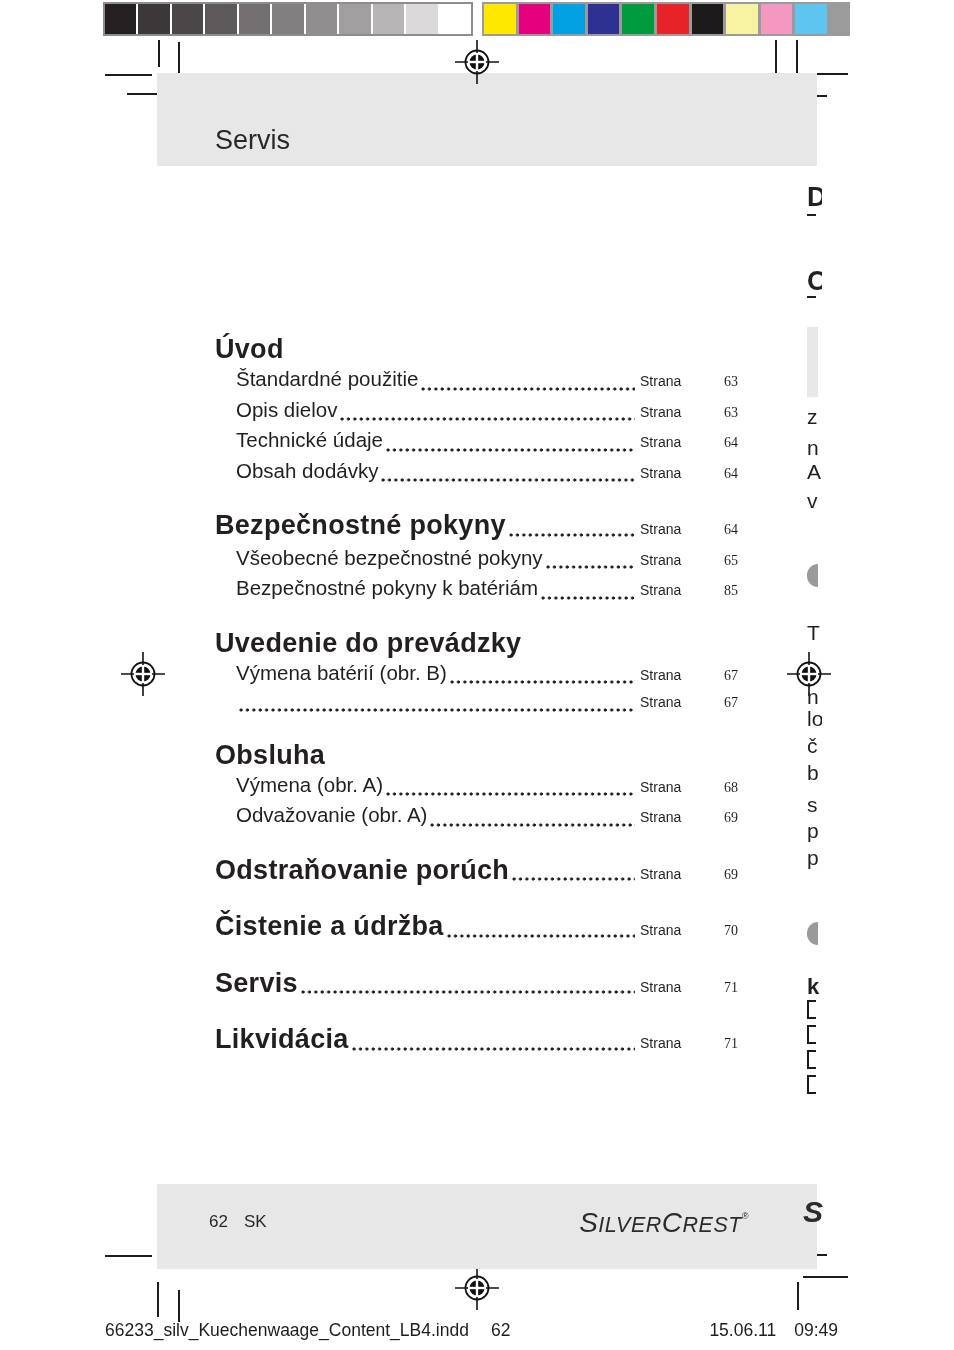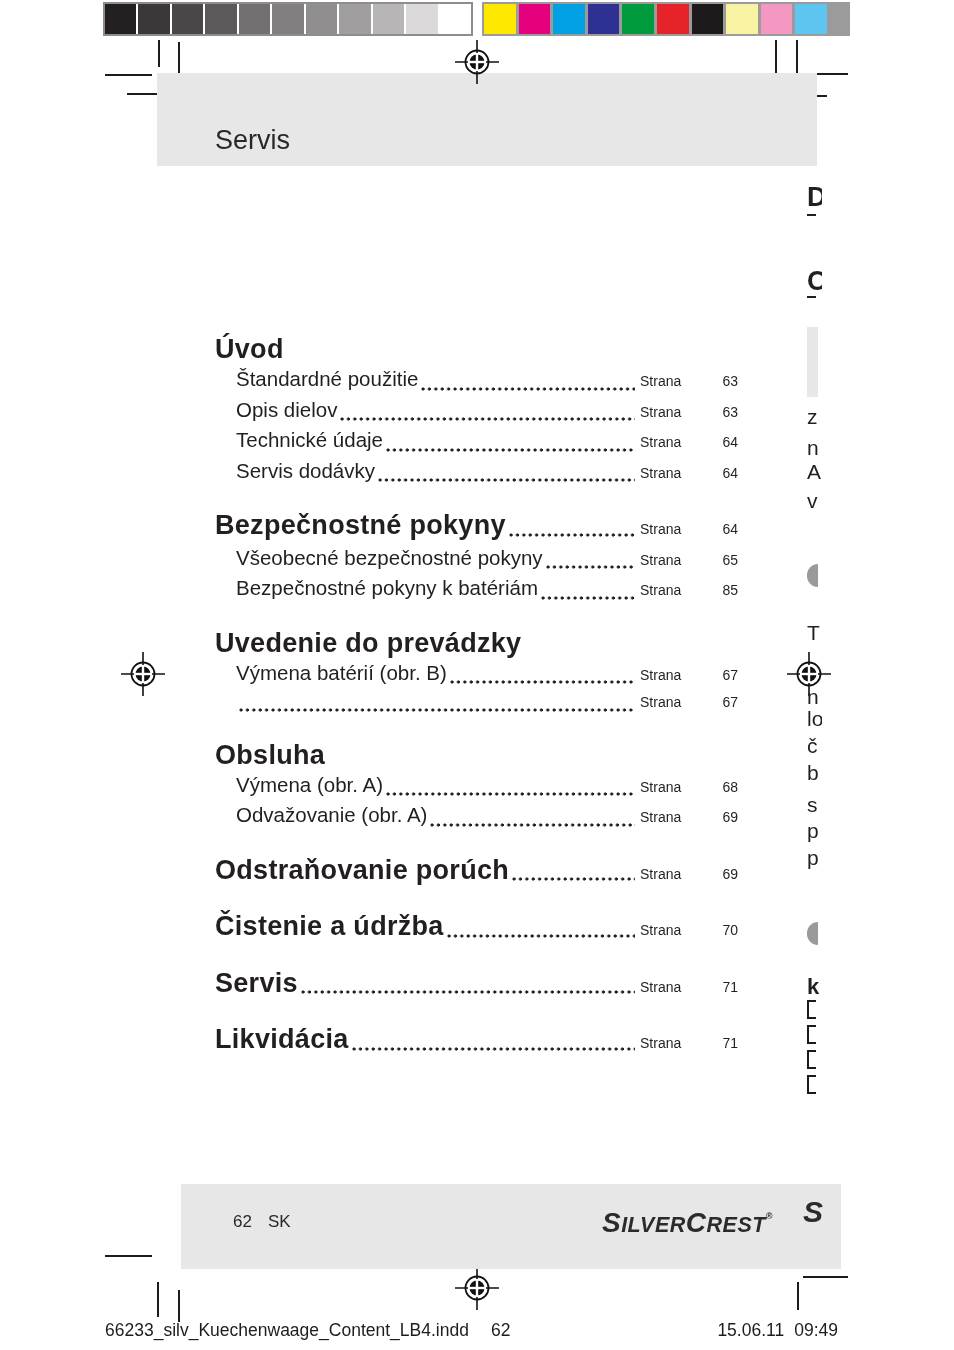--- a/index.html
+++ b/index.html
@@ -22,60 +22,60 @@
     display:flex;gap:3px;
   }
   .colorbar .swatch{flex:1 1 auto;height:100%;}
   .colorbar .tailspacer{flex:0 0 18px;height:100%;}
   
   .cm{position:absolute;background:#1c1c1c;}
   .reg{position:absolute;}
   
   .hdrbox{position:absolute;left:157px;top:73px;width:660px;height:93px;background:#e7e7e7;}
   .hdrtitle{position:absolute;left:58px;top:54px;font-size:27px;line-height:1;font-weight:400;color:#2b2729;}
-  .ftrbox{position:absolute;left:157px;top:1184px;width:660px;height:85px;background:#e7e7e7;margin-left:24px;}
+  .ftrbox{position:absolute;left:157px;top:1184px;width:660px;height:85px;background:#e7e7e7;}
   .ftrnum{position:absolute;left:52px;top:28px;font-size:17px;color:#2b2729;}
   .ftrnum .lang{margin-left:16px;}
   .brand{
     position:absolute;right:68px;top:23px;
-    font-style:italic;font-weight:700;color:#2b2b2b;letter-spacing:.5px;white-space:nowrap;
+    font-style:italic;font-weight:400;color:#2b2b2b;letter-spacing:.5px;white-space:nowrap;
   }
   .bl{font-size:28px;}
   .bs{font-size:21.5px;}
   .breg{font-size:9px;vertical-align:13px;}
   
   .toc{position:absolute;left:215px;top:333px;width:523px;}
   .sec{margin-top:22px;}
   .sec:first-child{margin-top:0;}
   .shead{display:flex;align-items:baseline;}
   .stitle{font-size:27px;line-height:32px;font-weight:700;letter-spacing:.3px;white-space:nowrap;}
   .entry{display:flex;align-items:baseline;padding-left:21px;font-size:20.5px;line-height:27.5px;}
   .elabel{white-space:nowrap;}
   .dots{
     flex:1 1 auto;align-self:flex-end;height:4px;margin:0 5px 5px 3px;
     background-image:radial-gradient(circle at 2px 2px,#231f20 1.35px,transparent 1.8px);
     background-size:6.4px 4px;background-repeat:repeat-x;
   }
   .shead .dots{margin-bottom:7px;}
   .pagecol{flex:0 0 auto;width:98px;display:flex;justify-content:space-between;font-size:14px;line-height:27.5px;}
-  .pn{min-width:26px;text-align:right;}
+  .pn{min-width:26px;text-align:right;font-family:Liberation Serif, serif;}
   
   .edge{position:absolute;left:806px;top:0;width:16px;height:1350px;overflow:hidden;}
   .frag{position:absolute;left:1px;font-size:21px;line-height:1;color:#231f20;white-space:nowrap;}
   .fb{font-weight:700;font-size:27px;}
   .ul{position:absolute;left:1px;width:9px;height:2px;background:#231f20;}
   .gstrip{position:absolute;left:1px;width:11px;background:#e7e7e7;}
   .hdisc{position:absolute;left:1px;width:11px;height:23px;border-radius:12px 0 0 12px;background:#9a9a9a;}
   .brkt{position:absolute;left:1px;width:9px;height:19px;border:2.5px solid #1a1a1a;border-right:none;box-sizing:border-box;}
   .sfrag{position:absolute;left:803px;top:1197px;font-style:italic;font-weight:700;font-size:30px;line-height:1;color:#2b2b2b;}
   
   .slug{position:absolute;left:105px;top:1320px;font-size:17.5px;color:#1d1d1d;white-space:nowrap;}
   .slug .sheet{margin-left:22px;}
   .slugright{position:absolute;right:116px;top:1320px;font-size:17.5px;color:#1d1d1d;white-space:nowrap;}
-  .slugright .time{margin-left:10px;text-align:center;}
+  .slugright .time{margin-left:18px;text-align:center;}
 </style>
 </head>
 <body>
 
 <div class="graybar">
     <div class="swatch" style="background: rgb(36, 31, 33);"></div>
     <div class="swatch" style="background: rgb(60, 56, 58);"></div>
     <div class="swatch" style="background: rgb(75, 71, 73);"></div>
     <div class="swatch" style="background: rgb(93, 89, 91);"></div>
     <div class="swatch" style="background: rgb(116, 112, 114);"></div>
@@ -175,21 +175,21 @@
       </div>
       <div class="entry">
         <span class="elabel">Technické údaje</span>
         <span class="dots"></span>
         <span class="pagecol">
           <span class="pageword">Strana</span>
           <span class="pn">64</span>
         </span>
       </div>
       <div class="entry">
-        <span class="elabel">Servis dodávky</span>
+        <span class="elabel">Obsah dodávky</span>
         <span class="dots"></span>
         <span class="pagecol">
           <span class="pageword">Strana</span>
           <span class="pn">64</span>
         </span>
       </div>
     </div>
     <div class="sec">
       <div class="shead">
         <span class="stitle">Bezpečnostné pokyny</span>

